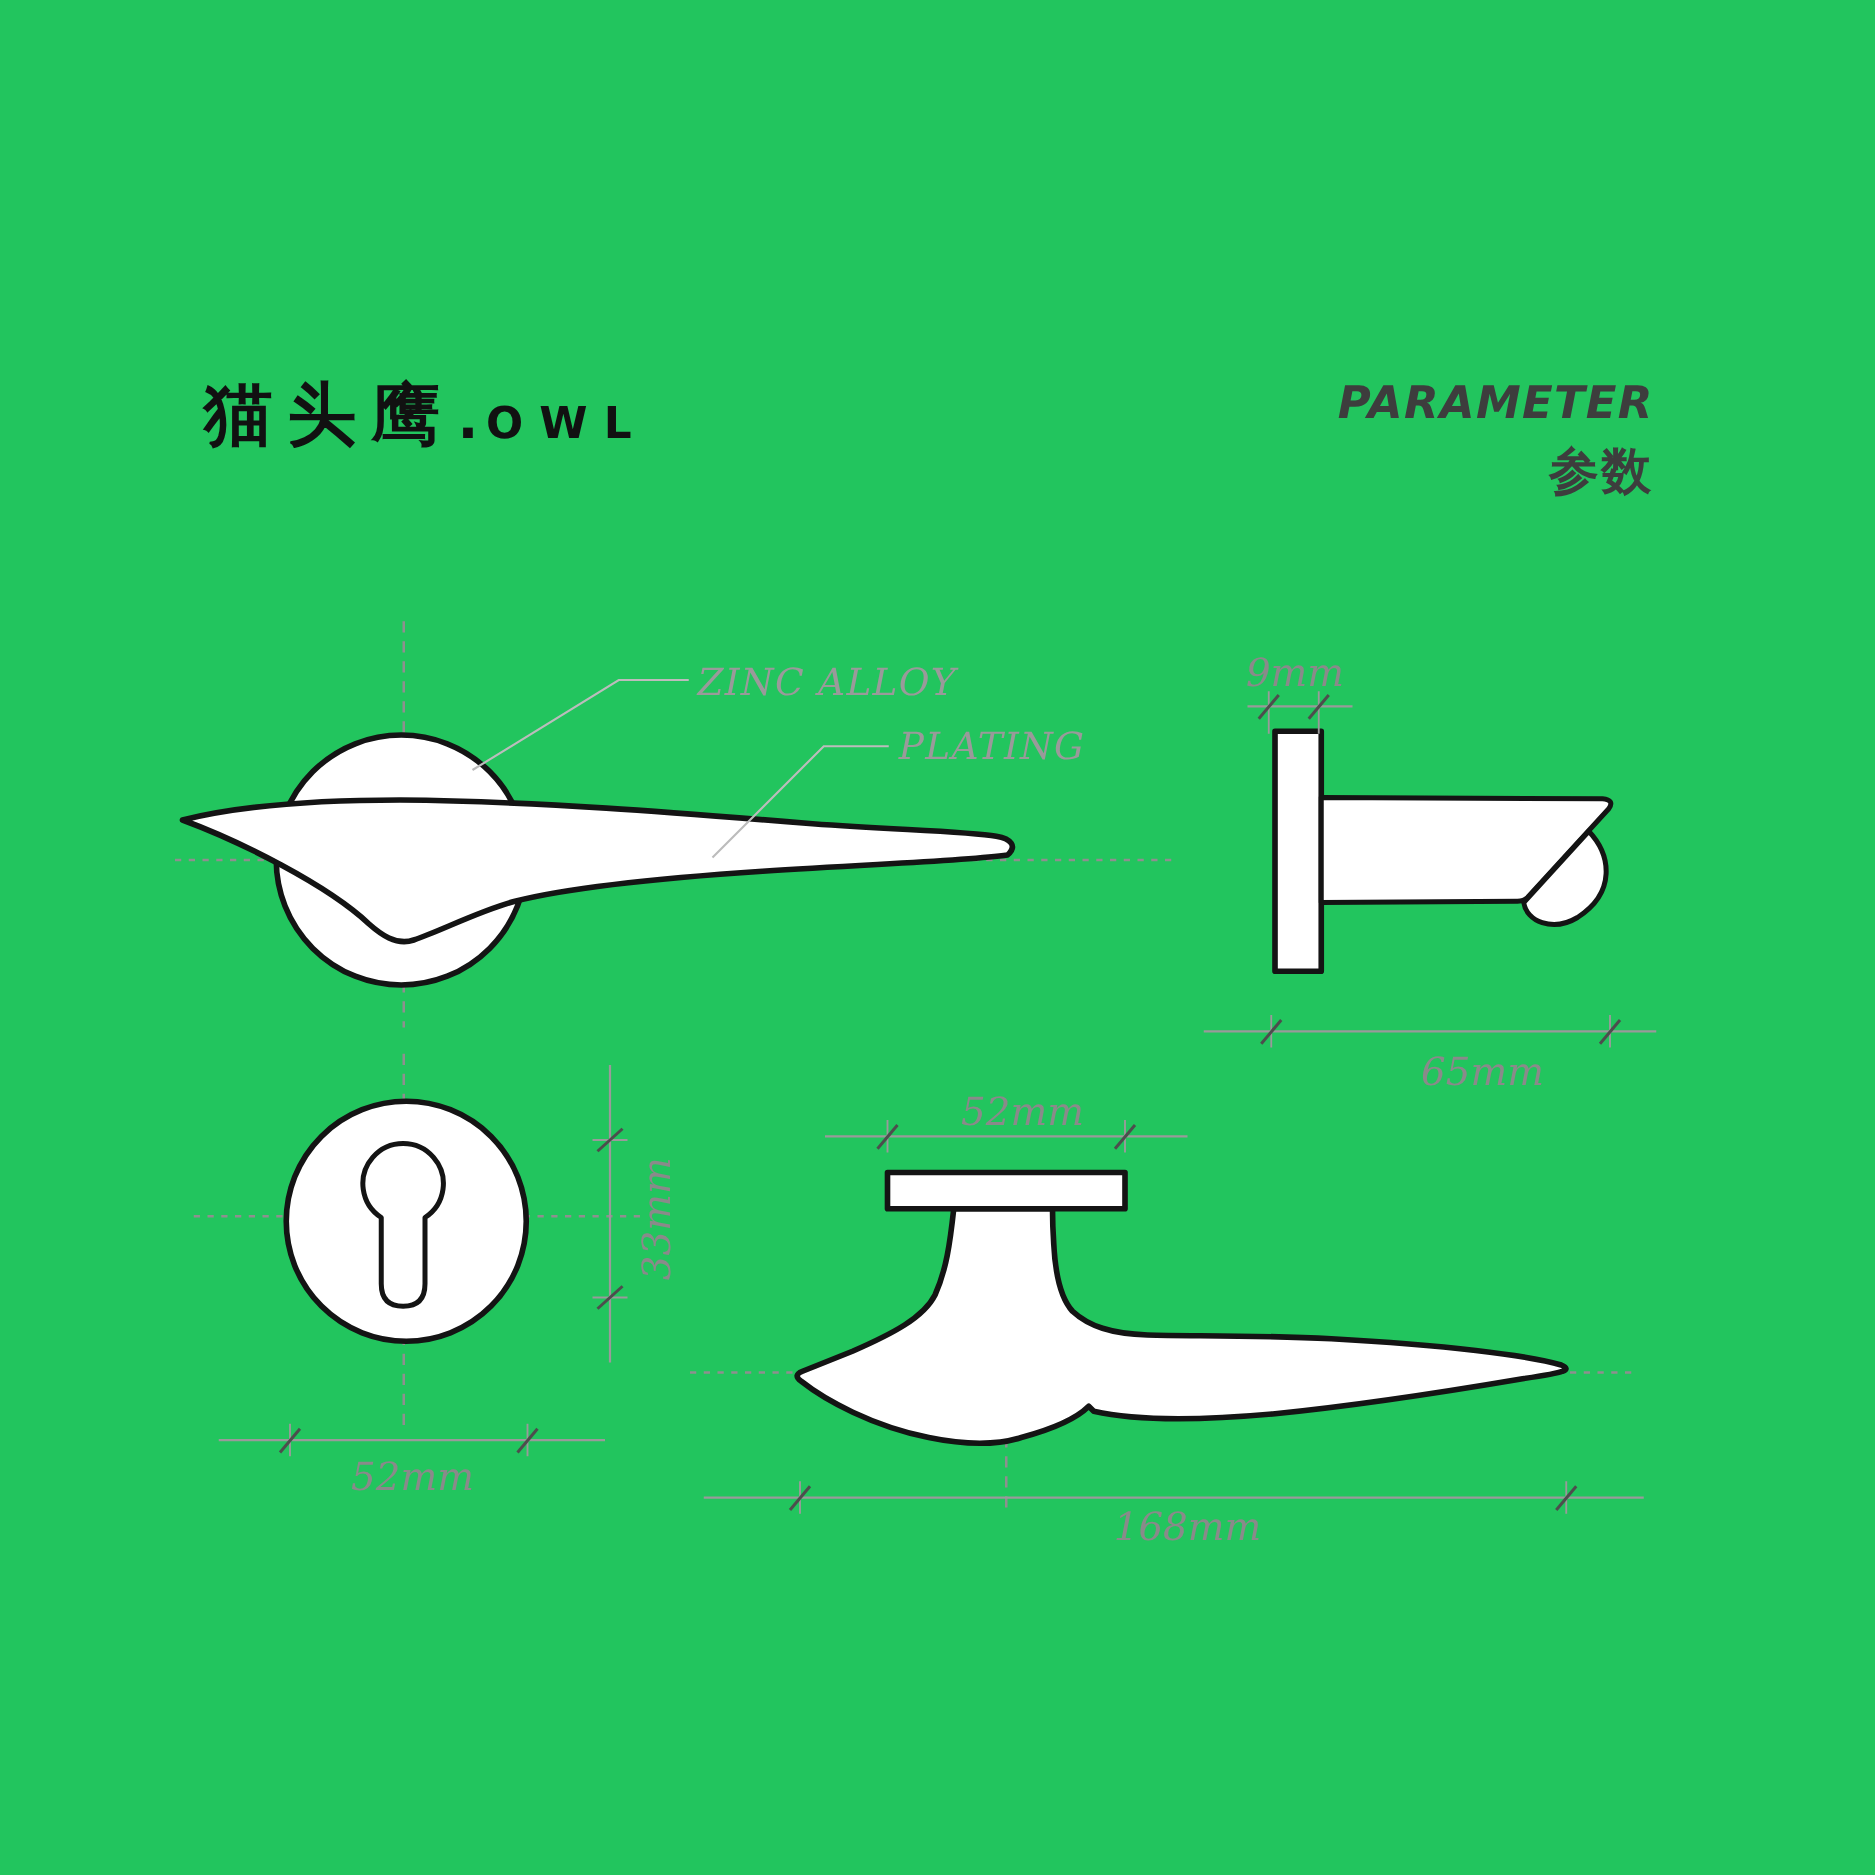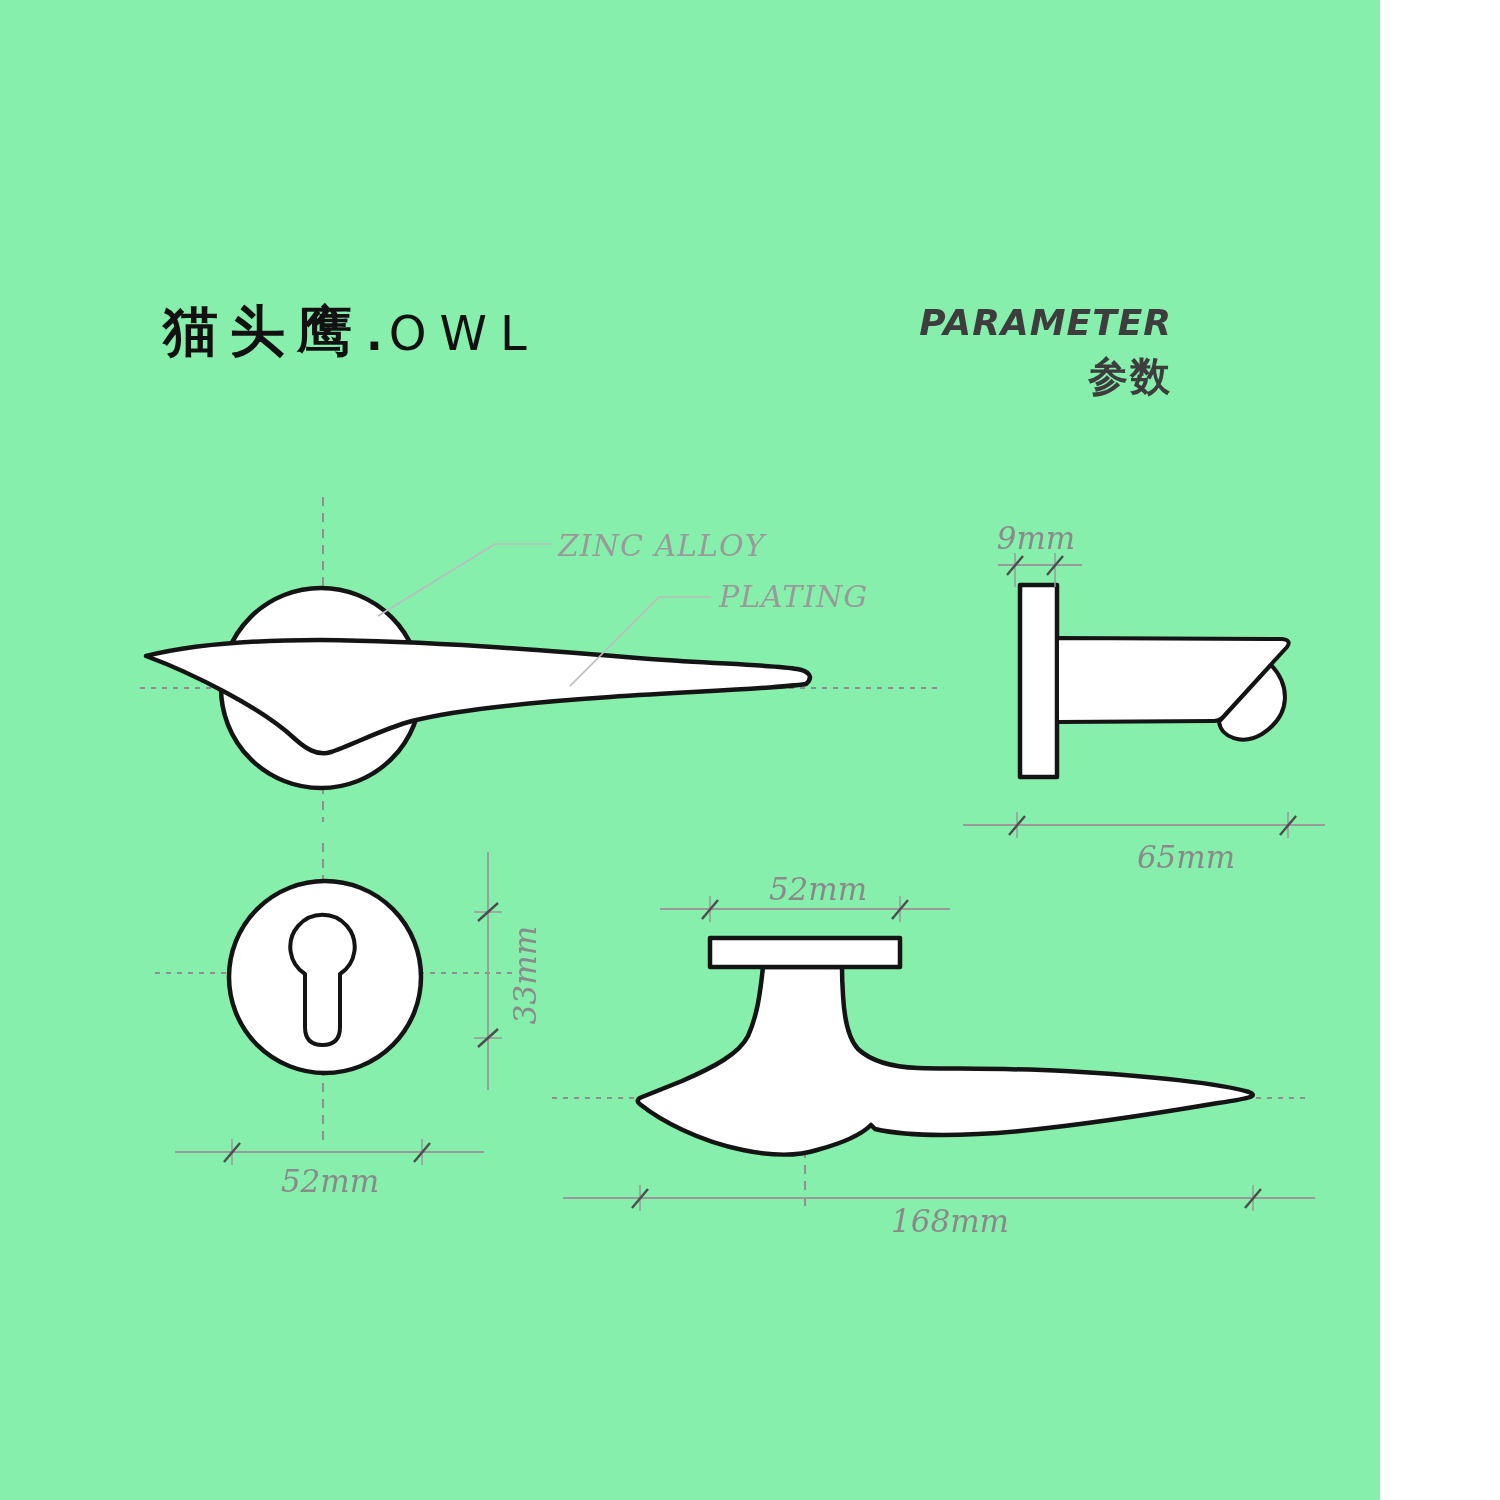--- a/index.html
+++ b/index.html
@@ -1,31 +1,31 @@
 <!DOCTYPE html>
 <html><head>
 <meta charset="utf-8">
 <style>
   html,body { margin:0; padding:0; background:#ffffff; }
   #page {
-    position:relative; width:1380px; height:1500px;
-    background:#86efac; overflow:hidden;
+    position:relative; width:1500px; height:1500px;
+    background:#22c55e; overflow:hidden;
     font-family:"DejaVu Sans", sans-serif;
   }
   
   .brand {
     position:absolute; left:163px; top:295px;
     display:flex; align-items:baseline; color:#111111;
     white-space:nowrap;
   }
   .brand-cn { font-size:55px; font-weight:900; letter-spacing:12px; }
   .brand-sep { font-size:44px; font-weight:900; margin-left:2px; }
-  .brand-en { font-size:48px; font-weight:400; letter-spacing:13px; margin-left:6px; }
+  .brand-en { font-size:35px; font-weight:700; letter-spacing:13px; margin-left:6px; }
   .param-block {
-    position:absolute; right:208px; top:302px;
+    position:absolute; right:177px; top:302px;
     text-align:right; color:#3d3d3d; white-space:nowrap;
   }
   .param-en { font-size:36px; font-weight:800; font-style:italic; letter-spacing:1px; }
   .param-zh { font-size:40px; font-weight:600; letter-spacing:2px; margin-top:6px; }
   
   svg.sheet { position:absolute; left:0; top:0; }
   .outline { fill:#ffffff; stroke:#141414; stroke-width:4.5; stroke-linejoin:round; stroke-linecap:round; }
   .outline-thin { fill:#ffffff; stroke:#141414; stroke-width:4; stroke-linejoin:round; stroke-linecap:round; }
   .center-h { stroke:#8f8f8f; stroke-width:2; stroke-dasharray:5 6; fill:none; }
   .center-v { stroke:#8f8f8f; stroke-width:2; stroke-dasharray:9 7; fill:none; }

